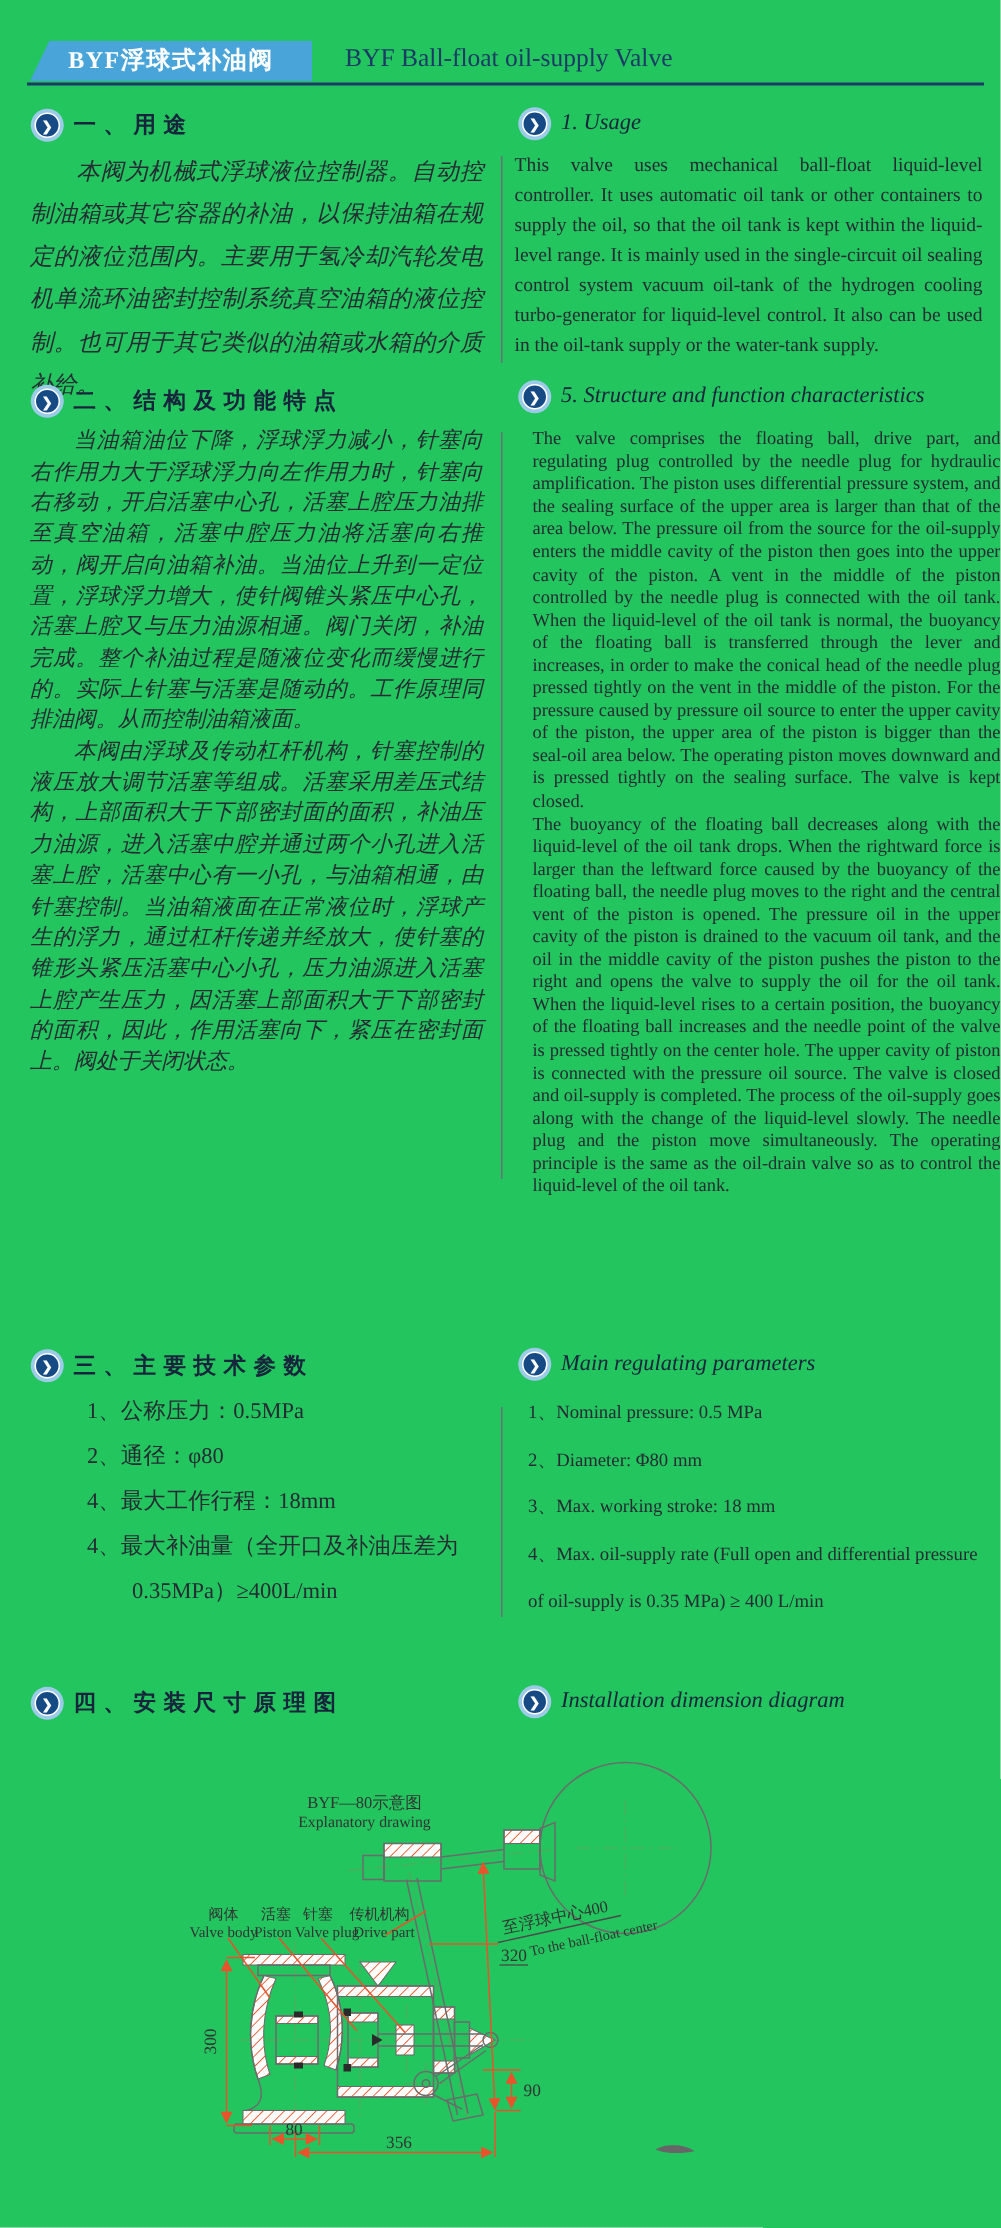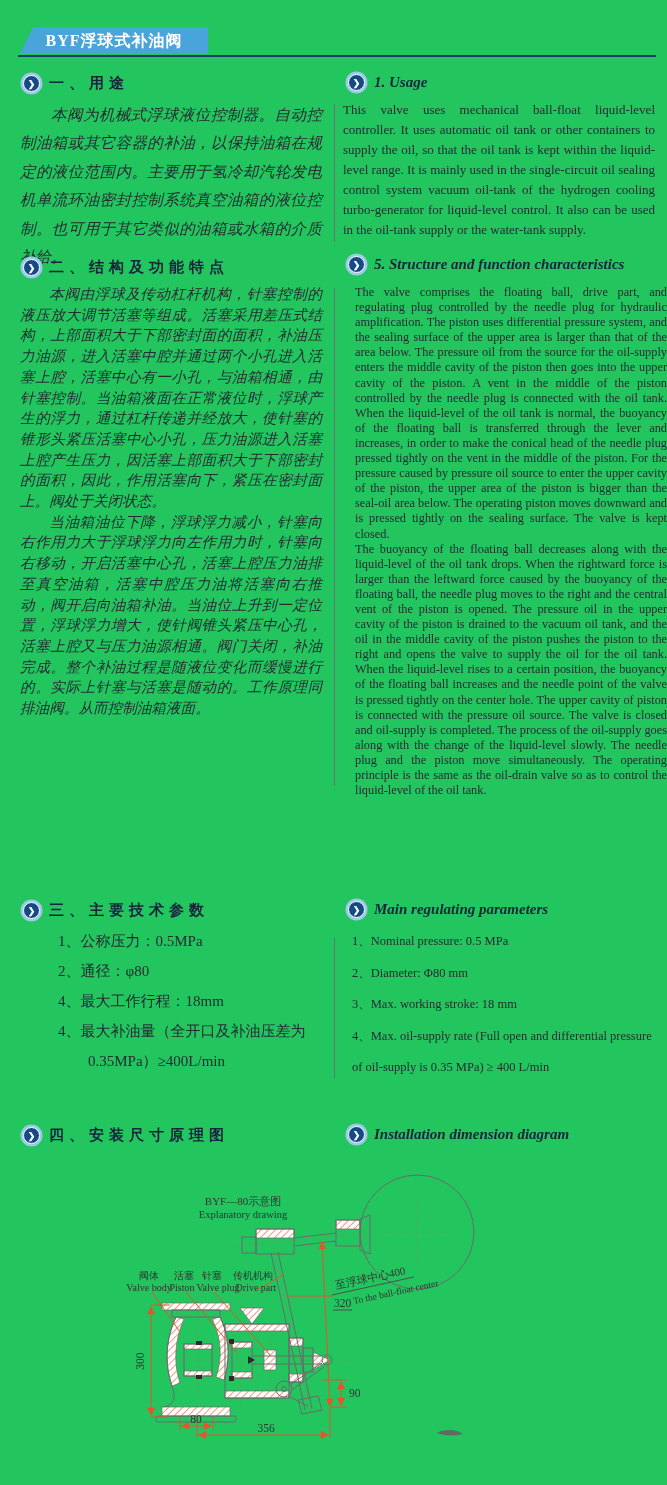--- a/index.html
+++ b/index.html
@@ -11,21 +11,21 @@
          color:#fff;font-size:16px;font-weight:bold;line-height:27px;padding-left:0;
          text-align:center;letter-spacing:1px;}
   .head-title{position:absolute;left:230px;top:29px;font-size:17px;color:#1c3a66;}
   .head-rule{position:absolute;left:18px;top:55px;width:638px;height:2px;background:#1c3a66;}
   
   .sec-head{position:absolute;display:flex;align-items:center;gap:9px;}
   .sec-icon{width:15px;height:15px;border-radius:50%;background:#164a84;border:1px solid #fff;
             box-shadow:0 0 0 2.5px #9ccbe8;display:flex;align-items:center;justify-content:center;
             color:#fff;font-size:9px;font-weight:bold;margin-left:3px;flex:0 0 auto;}
   .hzh{font-size:15px;font-weight:bold;letter-spacing:5px;color:#18233c;white-space:nowrap;font-family:Liberation Serif, serif;}
-  .hen{font-size:15px;font-weight:bold;font-style:italic;color:#18233c;white-space:nowrap;}
+  .hen{font-size:15px;font-weight:normal;font-style:italic;color:#18233c;white-space:nowrap;}
   
   .p-zh{position:absolute;text-align:justify;color:#262b33;font-style:italic;}
   .p-zh p{margin:0;text-indent:2em;}
   .p-en{position:absolute;text-align:justify;color:#262b33;}
   .p-en p{margin:0;}
   .usage-zh{left:20px;top:101px;width:302px;font-size:15.5px;line-height:28.4px;}
   .usage-en{left:343px;top:100px;width:312px;font-size:13px;line-height:20px;}
   .struct-zh{left:20px;top:284px;width:302px;font-size:14.6px;line-height:20.7px;}
   .struct-en{left:355px;top:285px;width:312px;font-size:12.3px;line-height:15.1px;}
   .vrule{position:absolute;width:1px;background:#6a6f78;}
@@ -40,20 +40,21 @@
   svg text{font-family:"Liberation Serif","DejaVu Serif",serif;fill:#333;}
 </style>
 </head>
 <body>
 
 <div class="page">
 
   <div class="badge">
     <span>BYF浮球式补油阀</span>
   </div>
+  <div class="head-title">BYF Ball-float oil-supply Valve</div>
   <div class="head-rule"></div>
 
   <div class="sec-head" style="left:20px;top:74px;">
     <span class="sec-icon">❯</span>
     <span class="hzh">一、用途</span>
   </div>
   <div class="sec-head" style="left:345px;top:74px;">
     <span class="sec-icon">❯</span>
     <span class="hen">1. Usage</span>
   </div>
@@ -69,22 +70,22 @@
   <div class="sec-head" style="left:20px;top:258px;">
     <span class="sec-icon">❯</span>
     <span class="hzh">二、结构及功能特点</span>
   </div>
   <div class="sec-head" style="left:345px;top:256px;">
     <span class="sec-icon">❯</span>
     <span class="hen">5. Structure and function characteristics</span>
   </div>
 
   <div class="p-zh struct-zh">
+    <p>当油箱油位下降，浮球浮力减小，针塞向右作用力大于浮球浮力向左作用力时，针塞向右移动，开启活塞中心孔，活塞上腔压力油排至真空油箱，活塞中腔压力油将活塞向右推动，阀开启向油箱补油。当油位上升到一定位置，浮球浮力增大，使针阀锥头紧压中心孔，活塞上腔又与压力油源相通。阀门关闭，补油完成。整个补油过程是随液位变化而缓慢进行的。实际上针塞与活塞是随动的。工作原理同排油阀。从而控制油箱液面。</p>
     <p>本阀由浮球及传动杠杆机构，针塞控制的液压放大调节活塞等组成。活塞采用差压式结构，上部面积大于下部密封面的面积，补油压力油源，进入活塞中腔并通过两个小孔进入活塞上腔，活塞中心有一小孔，与油箱相通，由针塞控制。当油箱液面在正常液位时，浮球产生的浮力，通过杠杆传递并经放大，使针塞的锥形头紧压活塞中心小孔，压力油源进入活塞上腔产生压力，因活塞上部面积大于下部密封的面积，因此，作用活塞向下，紧压在密封面上。阀处于关闭状态。</p>
-    <p>当油箱油位下降，浮球浮力减小，针塞向右作用力大于浮球浮力向左作用力时，针塞向右移动，开启活塞中心孔，活塞上腔压力油排至真空油箱，活塞中腔压力油将活塞向右推动，阀开启向油箱补油。当油位上升到一定位置，浮球浮力增大，使针阀锥头紧压中心孔，活塞上腔又与压力油源相通。阀门关闭，补油完成。整个补油过程是随液位变化而缓慢进行的。实际上针塞与活塞是随动的。工作原理同排油阀。从而控制油箱液面。</p>
   </div>
   <div class="vrule r2"></div>
   <div class="p-en struct-en">
     <p>The valve comprises the floating ball, drive part, and regulating plug controlled by the needle plug for hydraulic amplification. The piston uses differential pressure system, and the sealing surface of the upper area is larger than that of the area below. The pressure oil from the source for the oil-supply enters the middle cavity of the piston then goes into the upper cavity of the piston. A vent in the middle of the piston controlled by the needle plug is connected with the oil tank. When the liquid-level of the oil tank is normal, the buoyancy of the floating ball is transferred through the lever and increases, in order to make the conical head of the needle plug pressed tightly on the vent in the middle of the piston. For the pressure caused by pressure oil source to enter the upper cavity of the piston, the upper area of the piston is bigger than the seal-oil area below. The operating piston moves downward and is pressed tightly on the sealing surface. The valve is kept closed.</p>
     <p>The buoyancy of the floating ball decreases along with the liquid-level of the oil tank drops. When the rightward force is larger than the leftward force caused by the buoyancy of the floating ball, the needle plug moves to the right and the central vent of the piston is opened. The pressure oil in the upper cavity of the piston is drained to the vacuum oil tank, and the oil in the middle cavity of the piston pushes the piston to the right and opens the valve to supply the oil for the oil tank. When the liquid-level rises to a certain position, the buoyancy of the floating ball increases and the needle point of the valve is pressed tightly on the center hole. The upper cavity of piston is connected with the pressure oil source. The valve is closed and oil-supply is completed. The process of the oil-supply goes along with the change of the liquid-level slowly. The needle plug and the piston move simultaneously. The operating principle is the same as the oil-drain valve so as to control the liquid-level of the oil tank.</p>
   </div>
 
   <div class="sec-head" style="left:20px;top:901px;">
     <span class="sec-icon">❯</span>
     <span class="hzh">三、主要技术参数</span>

